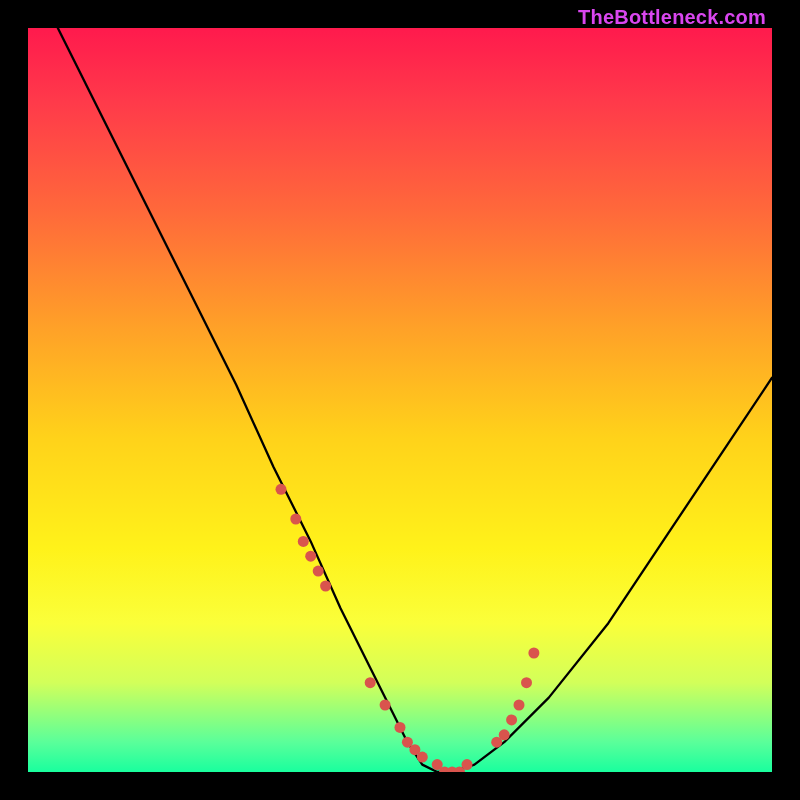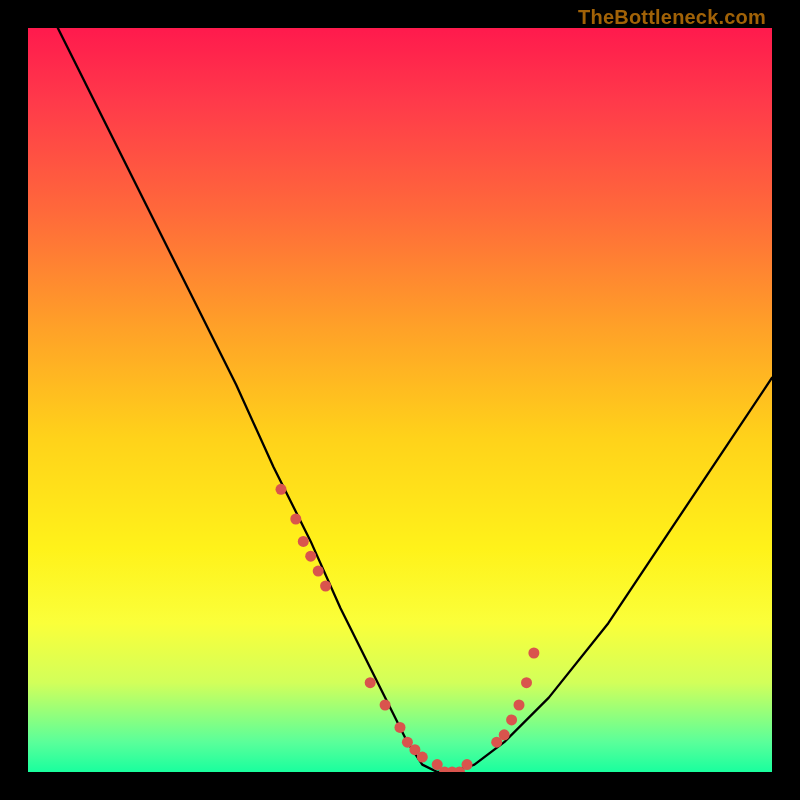--- a/index.html
+++ b/index.html
@@ -40,21 +40,21 @@
       #5aff9a 96%,
       #19ff9e 100%
     );
   }
   .attribution {
     position: absolute;
     top: 6px;
     right: 34px;
     font-size: 20px;
     font-weight: 600;
-    color: #a16207;
+    color: #d946ef;
     letter-spacing: 0.2px;
     user-select: none;
   }
   svg.curve {
     position: absolute;
     inset: 0;
   }
 </style>
 </head>
 <body>

